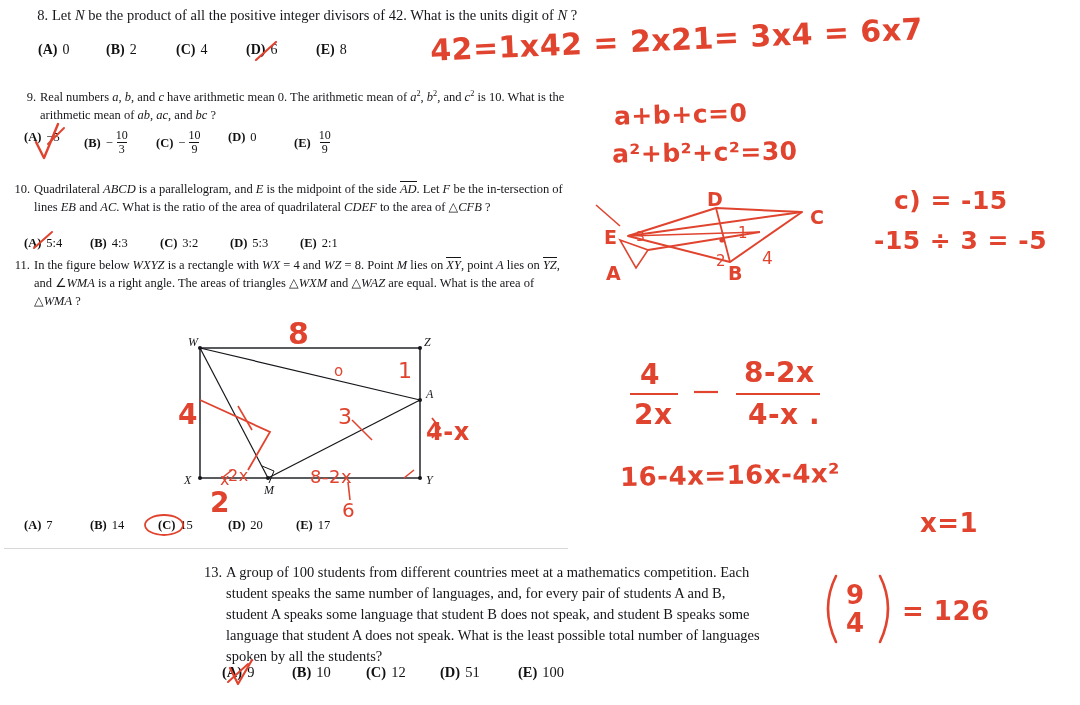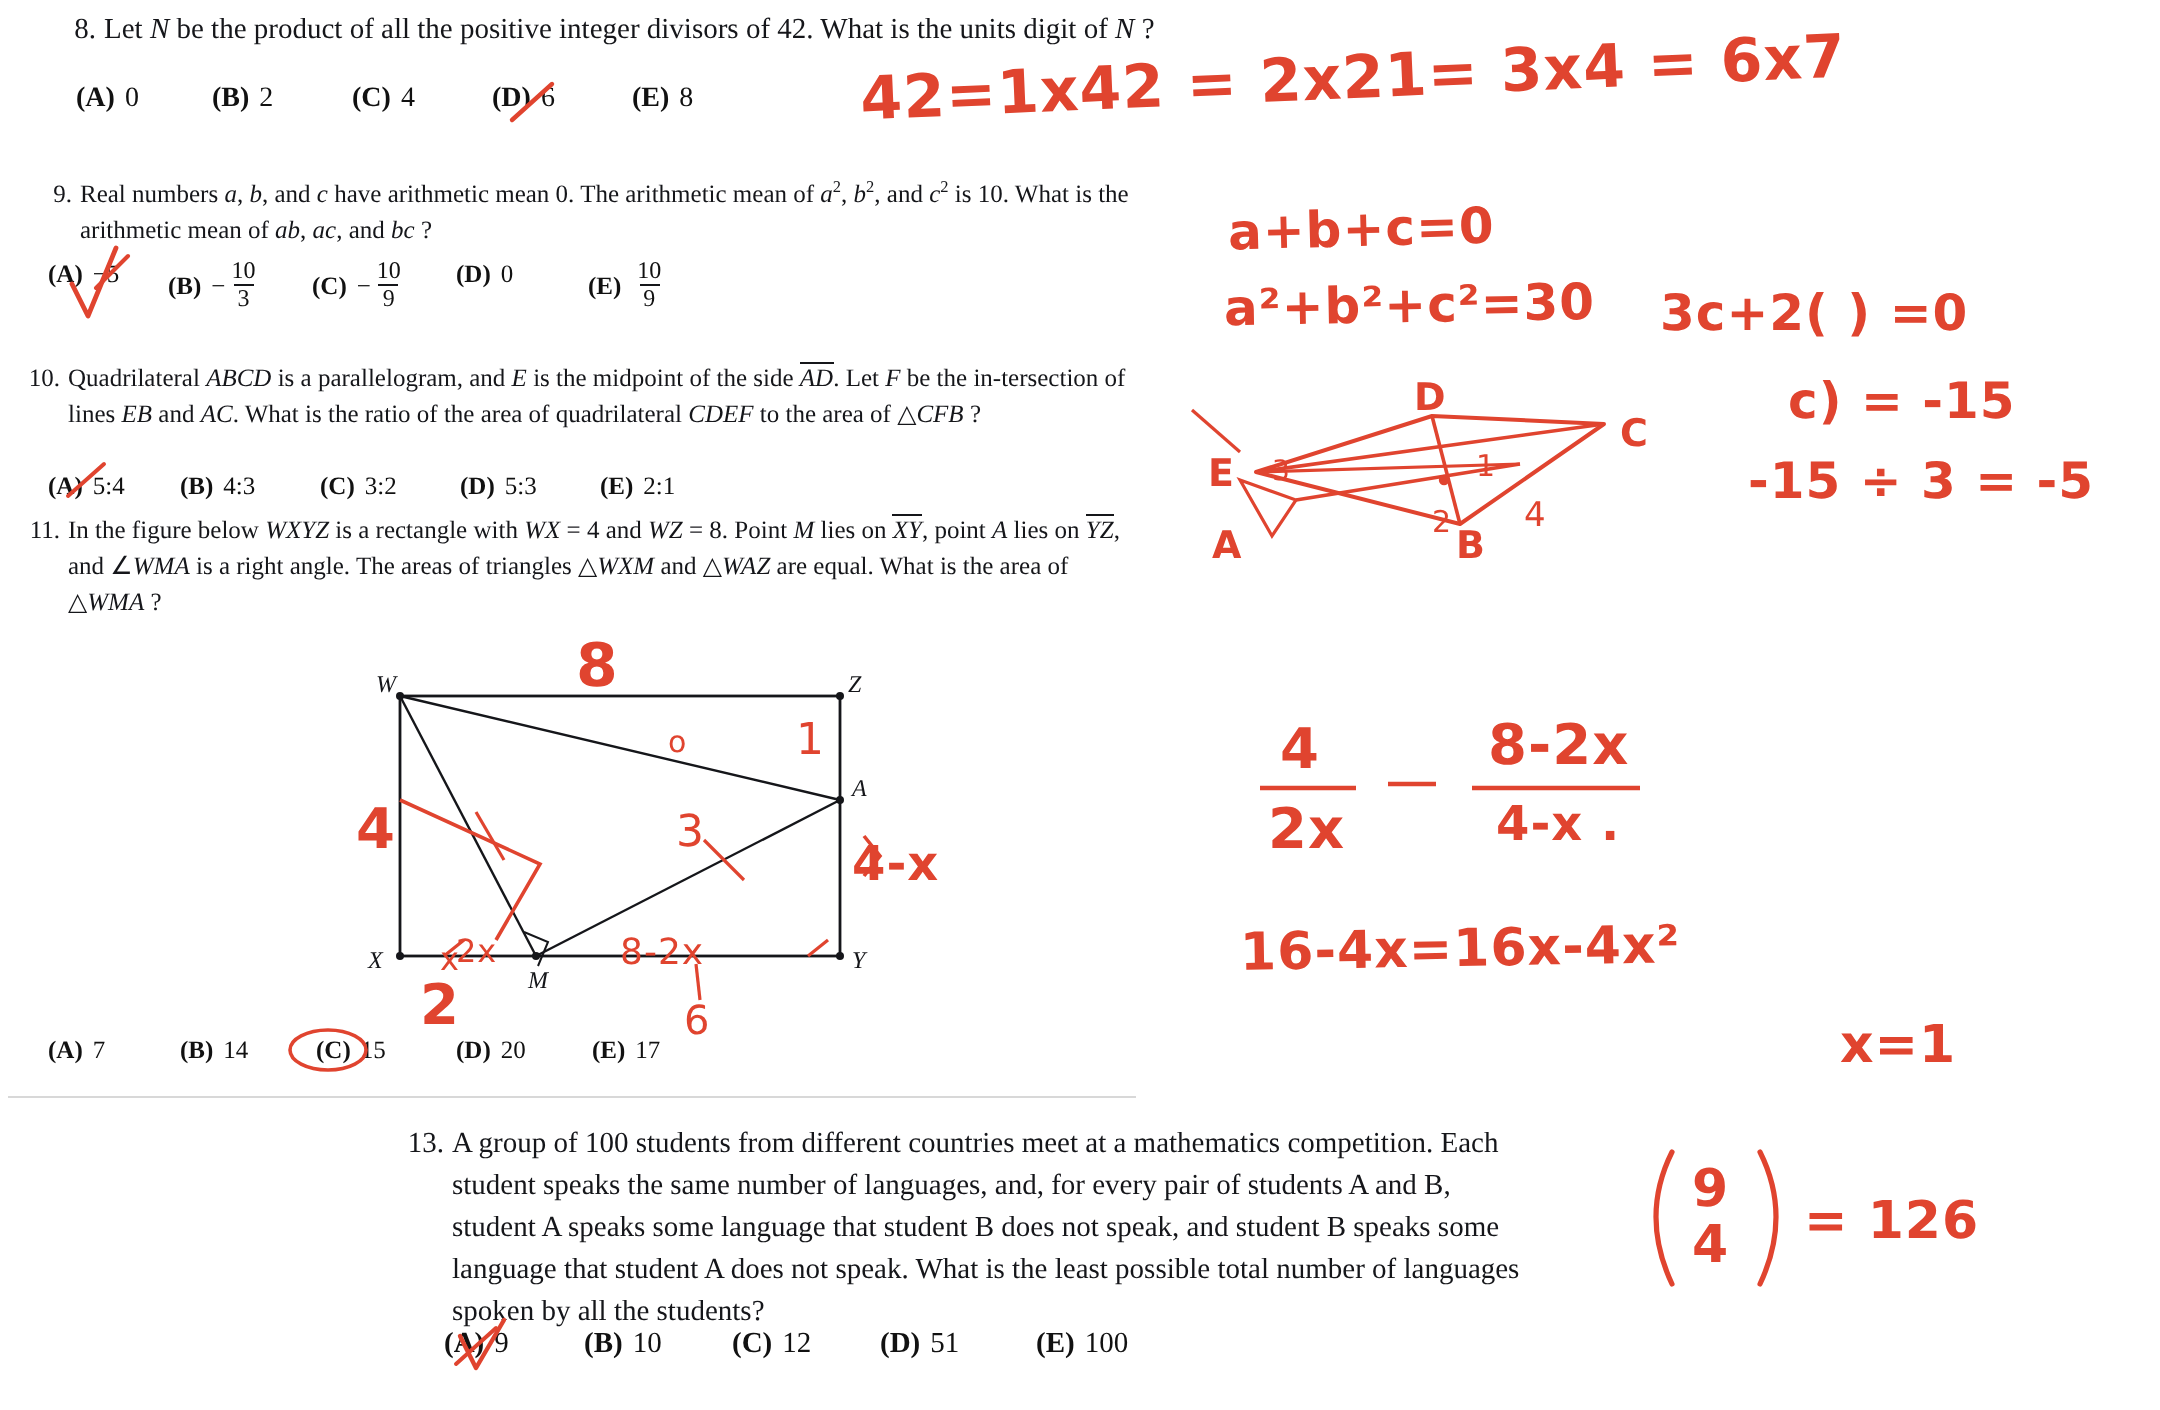--- a/index.html
+++ b/index.html
@@ -174,21 +174,20 @@
 
   <svg class="hw-svg" width="1080" height="705">
 
     <path d="M36 142 L44 158 L58 124" stroke="#e0442f" stroke-width="2.4" fill="none" stroke-linecap="round" stroke-linejoin="round"></path>
 
     <path d="M48 144 L64 128" stroke="#e0442f" stroke-width="2" fill="none" stroke-linecap="round"></path>
   </svg>
 
   <div class="hw" style="left:614px; top:100px; font-size:25px; transform:rotate(-1.5deg);">a+b+c=0</div>
   <div class="hw" style="left:612px; top:138px; font-size:25px; transform:rotate(-1deg);">a²+b²+c²=30</div>
-  <div class="hw" style="left:830px; top:142px; font-size:25px;">3c+2( ) =0</div>
   <div class="hw" style="left:894px; top:186px; font-size:25px;">c) = -15</div>
   <div class="hw" style="left:874px; top:226px; font-size:25px;">-15 ÷ 3 = -5</div>
 
   <div class="prob" style="left:4px; top:180px; width:568px; font-size:12.5px; line-height:1.45;">
     <span class="num">10.</span>
     <span class="body">Quadrilateral <span class="ital">ABCD</span> is a parallelogram, and <span class="ital">E</span> is the midpoint of the side <span class="ovl ital">AD</span>. Let <span class="ital">F</span> be the in-tersection of lines <span class="ital">EB</span> and <span class="ital">AC</span>. What is the ratio of the area of quadrilateral <span class="ital">CDEF</span> to the area of △<span class="ital">CFB</span> ?</span>
   </div>
 
   <div class="choices" style="left:24px; top:236px; font-size:12.5px;">
     <div class="ch" style="width:66px;">
@@ -325,21 +324,21 @@
   <div class="hw thin" style="left:338px; top:404px; font-size:22px;">3</div>
   <div class="hw" style="left:388px; top:418px; font-size:24px;margin-left:38px;">4-x</div>
   <div class="hw thin" style="left:228px; top:466px; font-size:16px;">2x</div>
   <div class="hw thin" style="left:310px; top:466px; font-size:18px;">8-2x</div>
   <div class="hw thin" style="left:334px; top:362px; font-size:15px;">o</div>
 
   <div class="hw" style="left:640px; top:358px; font-size:28px;">4</div>
   <div class="hw" style="left:634px; top:398px; font-size:28px;">2x</div>
   <div class="hw" style="left:694px; top:372px; font-size:28px; opacity:0;">=</div>
   <div class="hw" style="left:744px; top:356px; font-size:28px;">8-2x</div>
-  <div class="hw" style="left:748px; top:398px; font-size:24px;">4-x .</div>
+  <div class="hw" style="left:748px; top:398px; font-size:28px;">4-x .</div>
   <div class="hw" style="left:620px; top:460px; font-size:26px; transform:rotate(-1deg);">16-4x=16x-4x²</div>
   <div class="hw" style="left:920px; top:508px; font-size:26px;">x=1</div>
 
   <div class="divider" style="left:4px; top:548px; width:564px;"></div>
 
   <div class="prob" style="left:196px; top:562px; width:574px; font-size:14.5px; line-height:1.45;">
     <span class="num">13.</span>
     <span class="body">A group of 100 students from different countries meet at a mathematics competition. Each student speaks the same number of languages, and, for every pair of students A and B, student A speaks some language that student B does not speak, and student B speaks some language that student A does not speak. What is the least possible total number of languages spoken by all the students?</span>
   </div>
 

